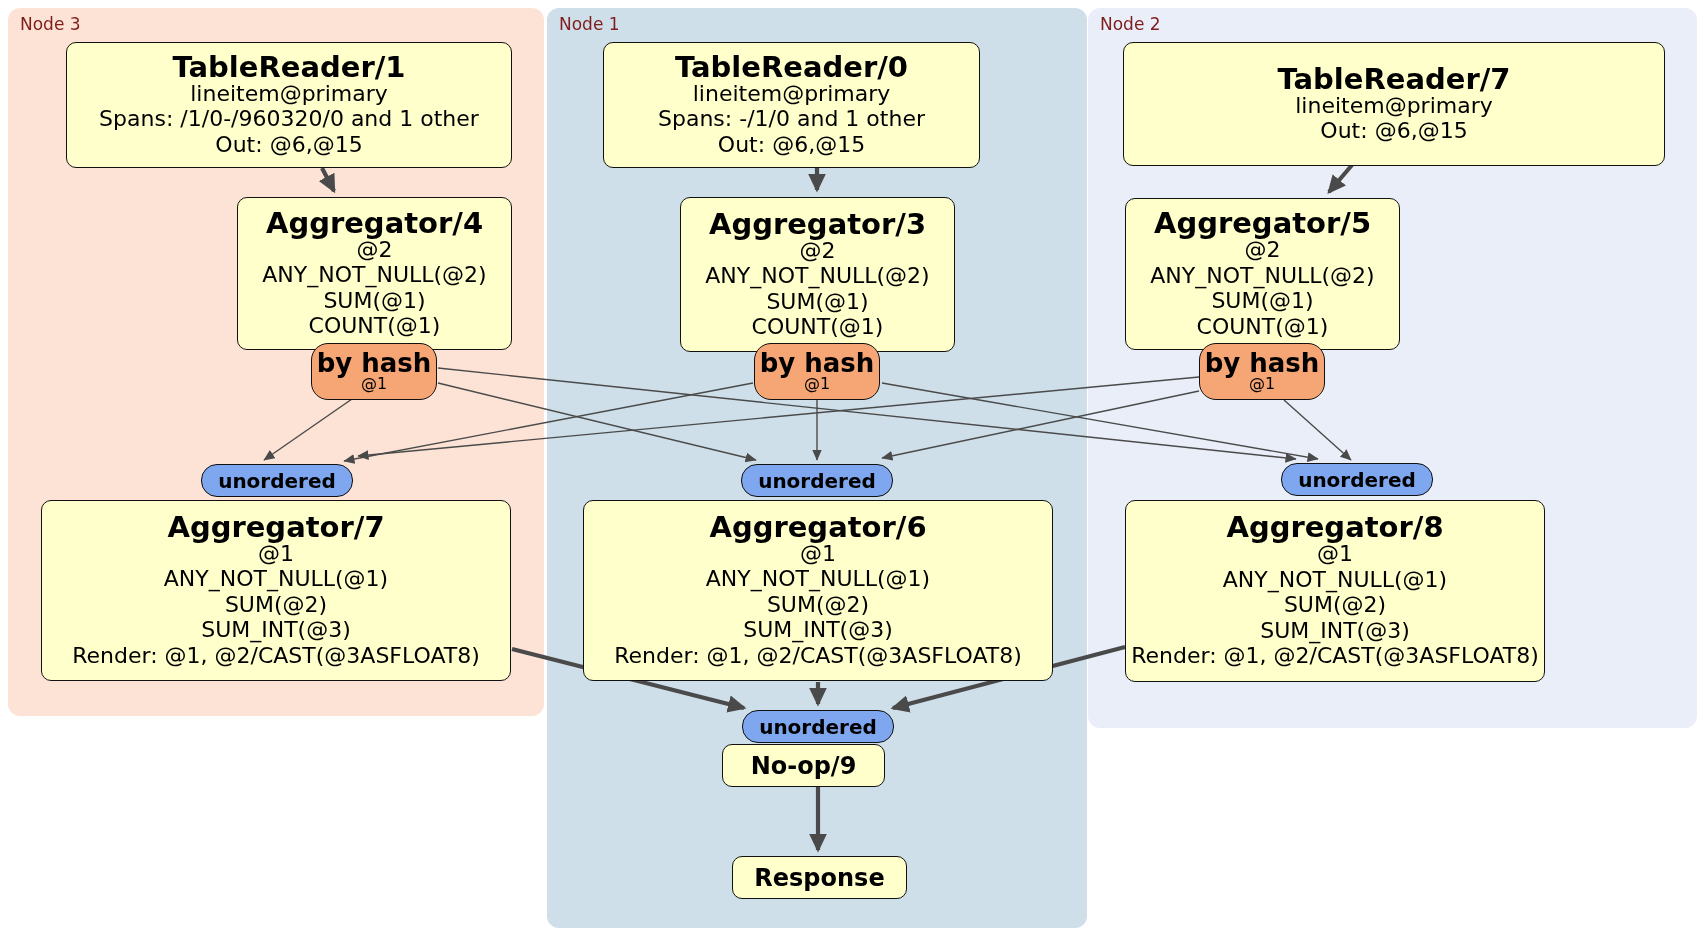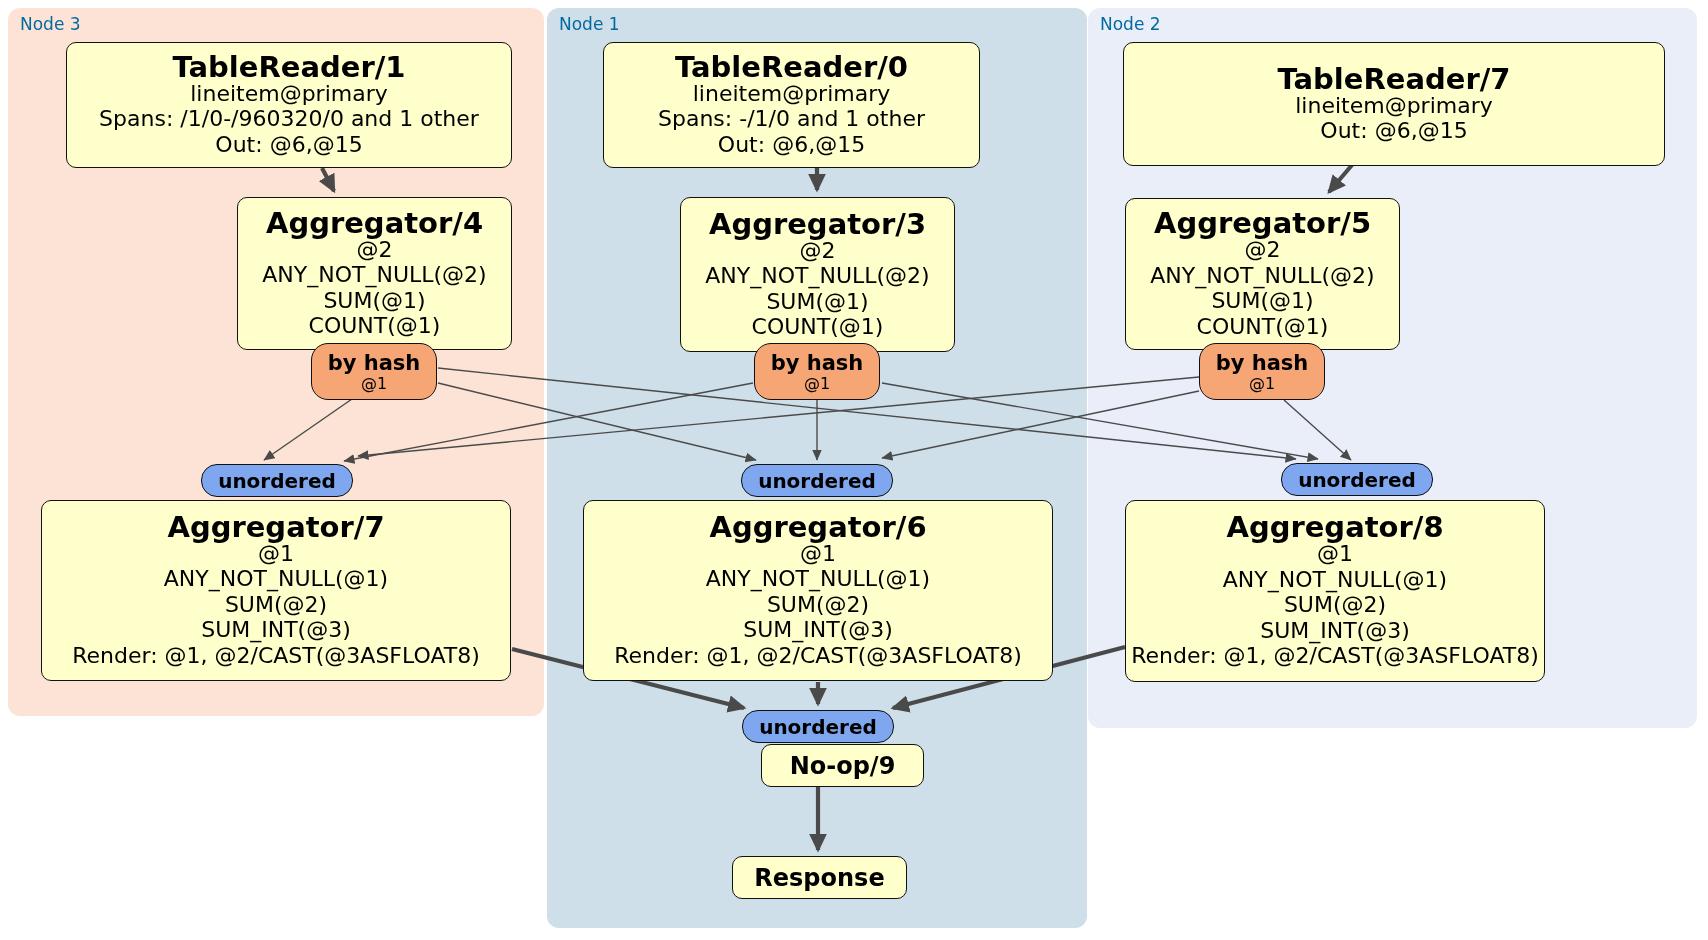--- a/index.html
+++ b/index.html
@@ -1,21 +1,21 @@
 <!DOCTYPE html>
 <html style="--node3-bg: #fce3d5; --node1-bg: #cedfe9; --node2-bg: #e9eef8; --box-bg: #ffffcc; --hash-bg: #f6a675; --uno-bg: #7ea7ef;"><head>
 <meta charset="utf-8">
 <style>
   html,body{margin:0;padding:0;background:#ffffff;}
   body{font-family:"DejaVu Sans","Liberation Sans",sans-serif;color:#000;}
   .canvas{position:relative;width:1708px;height:940px;background:#fff;overflow:hidden;}
 
   
   .panel{position:absolute;border-radius:12px;}
-  .panel-label{position:absolute;top:6px;left:12px;font-size:17px;color:#0369a1;white-space:nowrap;}
+  .panel-label{position:absolute;top:6px;left:12px;font-size:17px;color:#7f1d1d;white-space:nowrap;}
   #panel-node3{left:8px;top:8px;width:536px;height:708px;background:var(--node3-bg);}
   #panel-node1{left:547px;top:8px;width:540px;height:920px;background:var(--node1-bg);}
   #panel-node2{left:1088px;top:8px;width:609px;height:720px;background:var(--node2-bg);}
 
   
   svg.edges{position:absolute;left:0;top:0;z-index:2;}
 
   
   .nbox{position:absolute;background:var(--box-bg);border:1.6px solid #111;border-radius:10px;
         display:flex;flex-direction:column;justify-content:center;align-items:center;
@@ -25,29 +25,29 @@
 
   #box-tr1{left:66px;top:42px;width:446px;height:126px;}
   #box-tr0{left:603px;top:42px;width:377px;height:126px;}
   #box-tr2{left:1123px;top:42px;width:542px;height:124px;}
   #box-agg4{left:237px;top:197px;width:275px;height:153px;}
   #box-agg3{left:680px;top:197px;width:275px;height:155px;}
   #box-agg5{left:1125px;top:198px;width:275px;height:152px;}
   #box-agg7{left:41px;top:500px;width:470px;height:181px;}
   #box-agg6{left:583px;top:500px;width:470px;height:181px;}
   #box-agg8{left:1125px;top:500px;width:420px;height:182px;}
-  #box-noop{left:761px;top:744px;width:163px;height:43px;}
+  #box-noop{left:722px;top:744px;width:163px;height:43px;}
   #box-response{left:732px;top:856px;width:175px;height:43px;}
   #box-noop .btitle,#box-response .btitle{font-size:24px;}
 
   
   .pill{position:absolute;border:1.6px solid #111;display:flex;flex-direction:column;
         justify-content:center;align-items:center;text-align:center;z-index:4;box-sizing:border-box;}
   .pill-hash{background:var(--hash-bg);border-radius:17px;width:126px;height:57px;}
-  .pill-hash .plabel{font-weight:bold;font-size:21px;line-height:24px;text-align:right;}
+  .pill-hash .plabel{font-weight:bold;font-size:26px;line-height:24px;text-align:right;}
   .pill-hash .pdetail{font-size:16px;line-height:18px;}
   .pill-uno{background:var(--uno-bg);border-radius:16px;width:152px;height:33px;}
   .pill-uno .plabel{font-weight:bold;font-size:20px;line-height:20px;}
 
   #hash-n3{left:311px;top:343px;}
   #hash-n1{left:754px;top:343px;}
   #hash-n2{left:1199px;top:343px;}
   #uno-n3{left:201px;top:464px;}
   #uno-n1{left:741px;top:464px;}
   #uno-n2{left:1281px;top:463px;}

